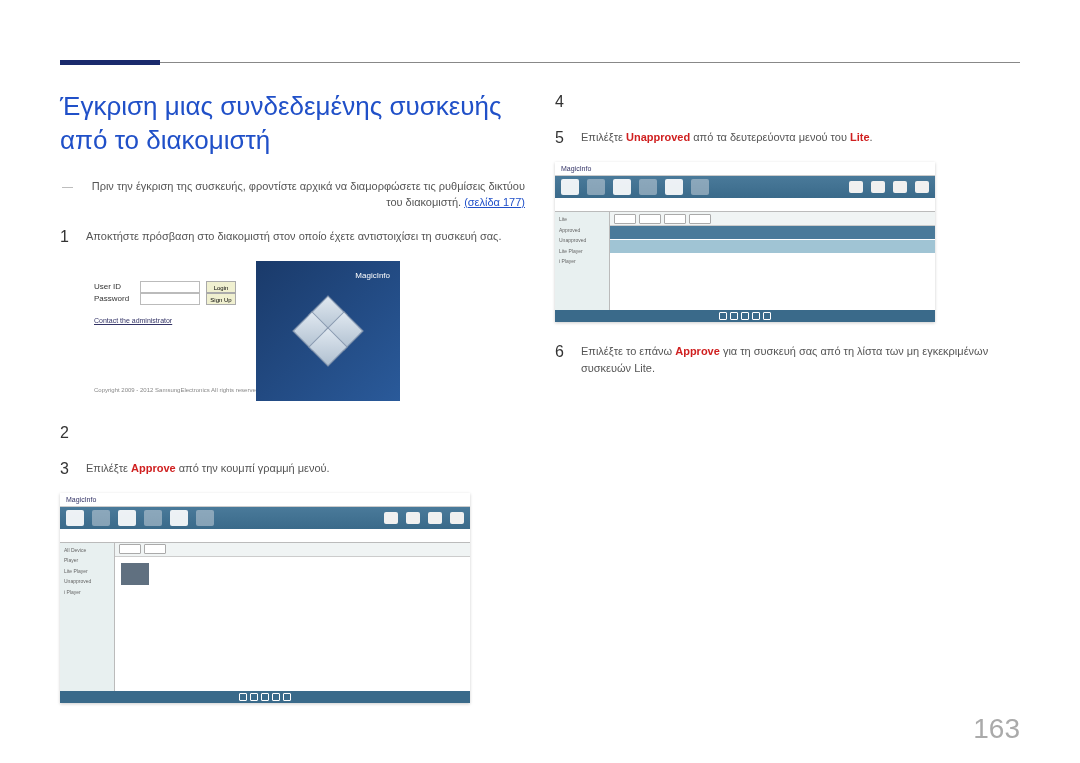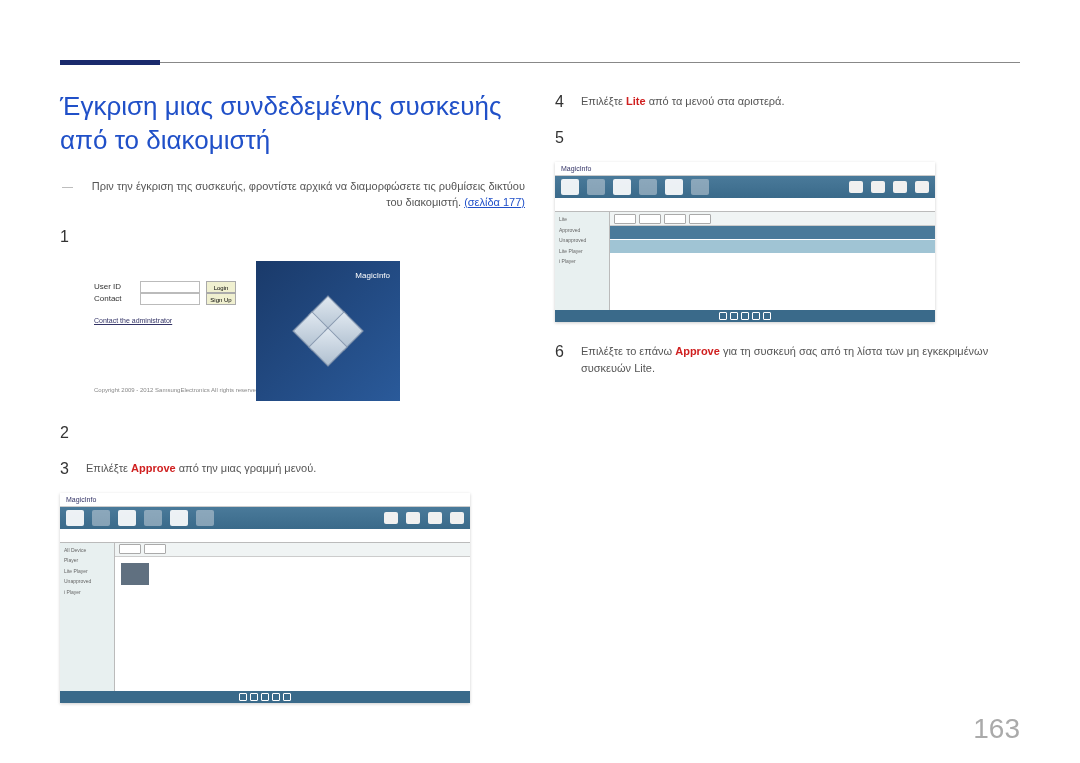--- a/index.html
+++ b/index.html
@@ -321,31 +321,32 @@
 <div class="page-content">
   <div class="col">
     <h1 class="heading">Έγκριση μιας συνδεδεμένης συσκευής από το διακομιστή</h1>
 
     <div class="note">
       <span>Πριν την έγκριση της συσκευής, φροντίστε αρχικά να διαμορφώσετε τις ρυθμίσεις δικτύου του διακομιστή. </span><span class="link-text">(σελίδα 177)</span>
     </div>
 
     <div class="step">
       <div class="step-num">1</div>
+      <div class="step-text">Αποκτήστε πρόσβαση στο διακομιστή στον οποίο έχετε αντιστοιχίσει τη συσκευή σας.</div>
     </div>
 
     <div class="screenshot-login">
       <div class="login-left">
         <div class="login-row">
           <span class="login-label">User ID</span>
           <span class="login-input"></span>
           <span class="login-btn">Login</span>
         </div>
         <div class="login-row">
-          <span class="login-label">Contact</span>
+          <span class="login-label">Password</span>
           <span class="login-input"></span>
           <span class="login-btn">Sign Up</span>
         </div>
         <span class="login-contact">Contact the administrator</span>
         <span class="login-copyright">Copyright 2009 - 2012 SamsungElectronics All rights reserved</span>
       </div>
       <div class="login-right">
         <span class="magicinfo-logo">MagicInfo</span>
         <div class="diamond-shape">
           <div class="diamond d1"></div>
@@ -356,21 +357,21 @@
       </div>
     </div>
 
     <div class="step">
       <div class="step-num">2</div>
     </div>
 
     <div class="step">
       <div class="step-num">3</div>
       <div class="step-text">
-        <span>Επιλέξτε </span><span class="kw-red">Approve</span><span> από την μιας γραμμή μενού.</span>
+        <span>Επιλέξτε </span><span class="kw-red">Approve</span><span> από την κουμπί γραμμή μενού.</span>
       </div>
     </div>
 
     <div class="screenshot-app">
       <div class="app-header">MagicInfo</div>
       <div class="app-toolbar">
         <div class="toolbar-icon"></div>
         <div class="toolbar-icon inactive"></div>
         <div class="toolbar-icon"></div>
         <div class="toolbar-icon inactive"></div>
@@ -407,27 +408,27 @@
         <div class="footer-dot"></div>
         <div class="footer-dot"></div>
         <div class="footer-dot"></div>
       </div>
     </div>
   </div>
 
   <div class="col">
     <div class="step">
       <div class="step-num">4</div>
+    </div>
+
+    <div class="step">
+      <div class="step-num">5</div>
       <div class="step-text">
-        <span>Επιλέξτε </span><span class="kw-red">Lite</span><span> από τα μενού στα αριστερά.</span>
-      </div>
-    </div>
-
-    <div class="step">
-      <div class="step-num">5</div>
+        <span>Επιλέξτε </span><span class="kw-red">Unapproved</span><span> από τα δευτερεύοντα μενού του </span><span class="kw-red">Lite</span><span>.</span>
+      </div>
     </div>
 
     <div class="screenshot-app-small">
       <div class="app-header">MagicInfo</div>
       <div class="app-toolbar">
         <div class="toolbar-icon"></div>
         <div class="toolbar-icon inactive"></div>
         <div class="toolbar-icon"></div>
         <div class="toolbar-icon inactive"></div>
         <div class="toolbar-icon"></div>

